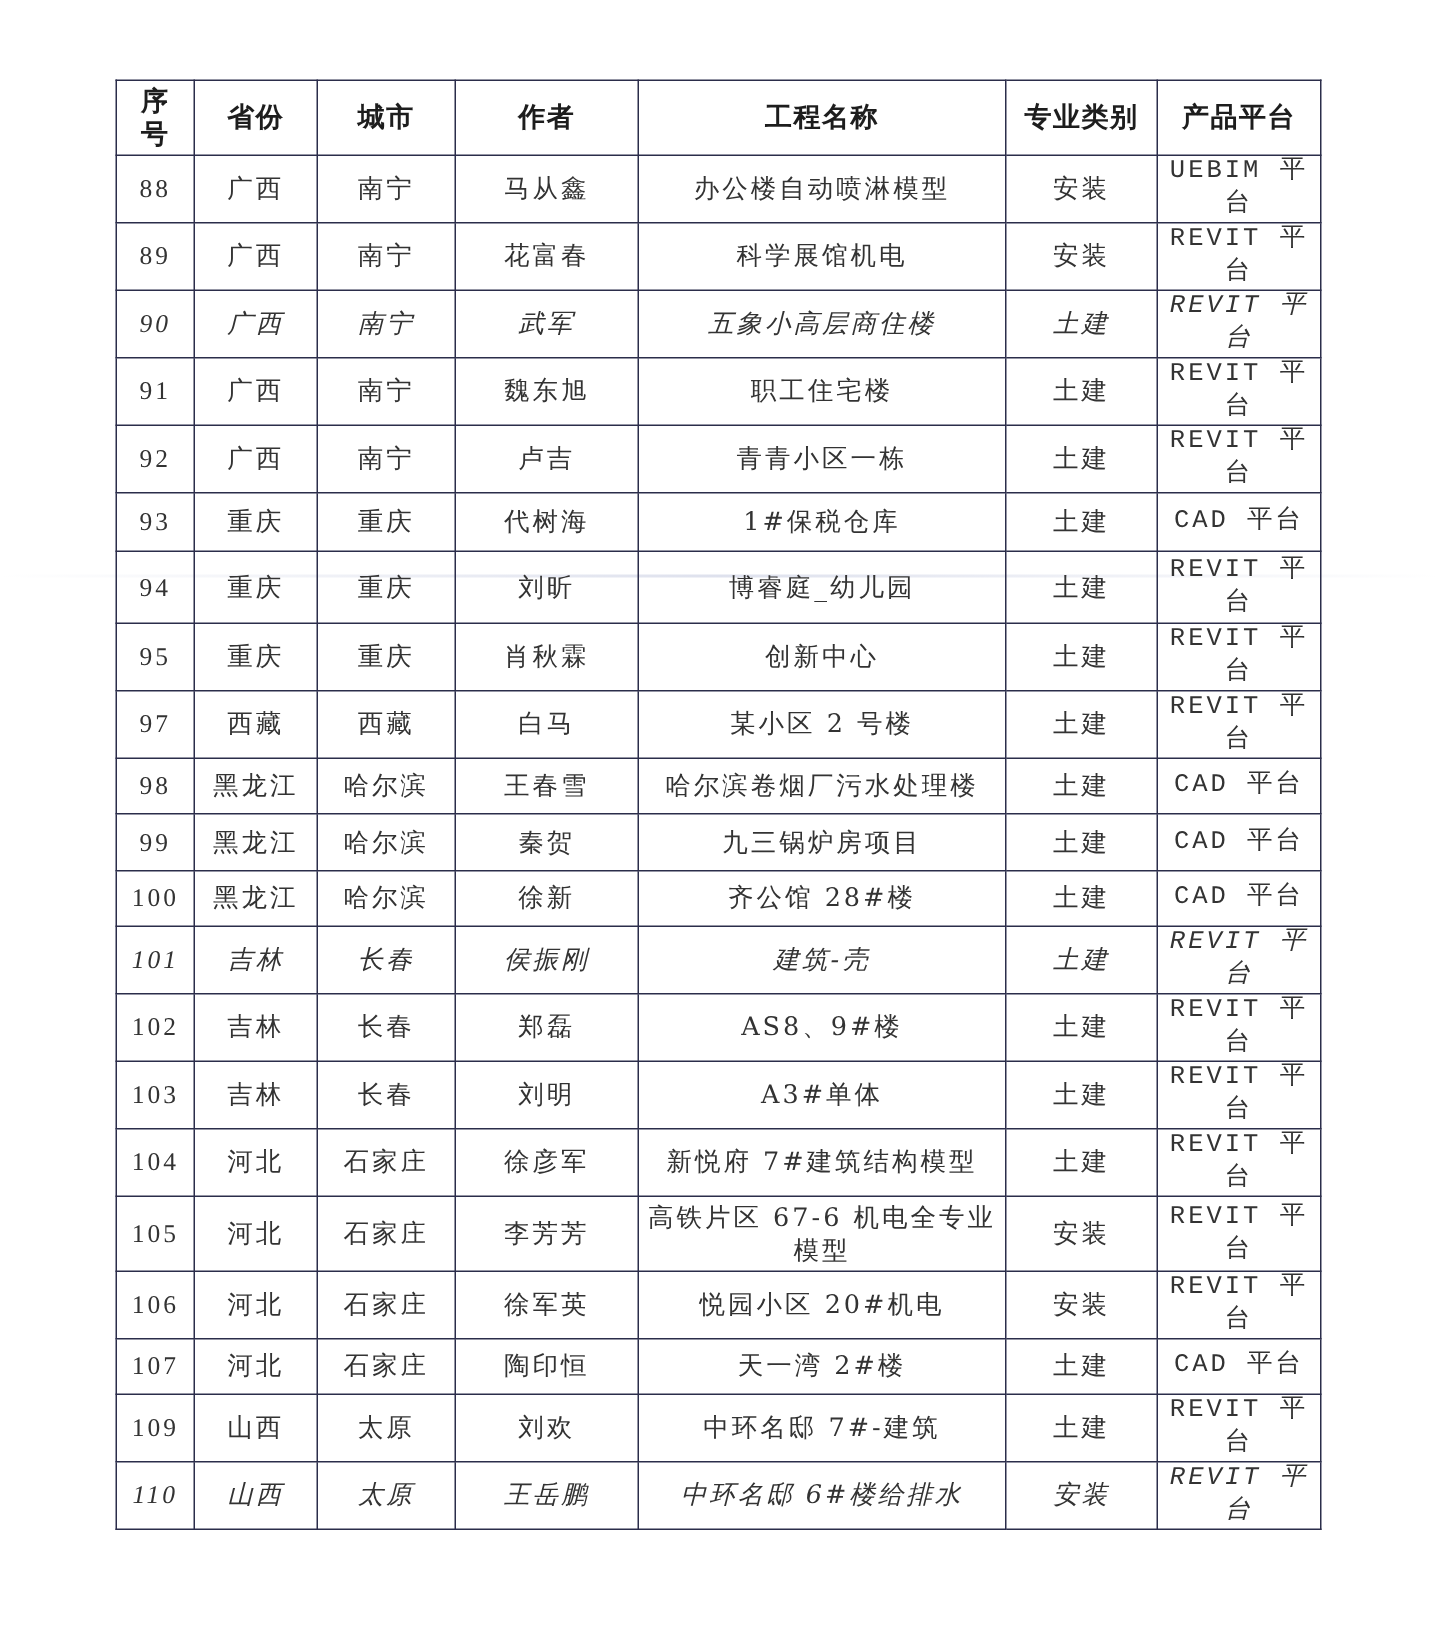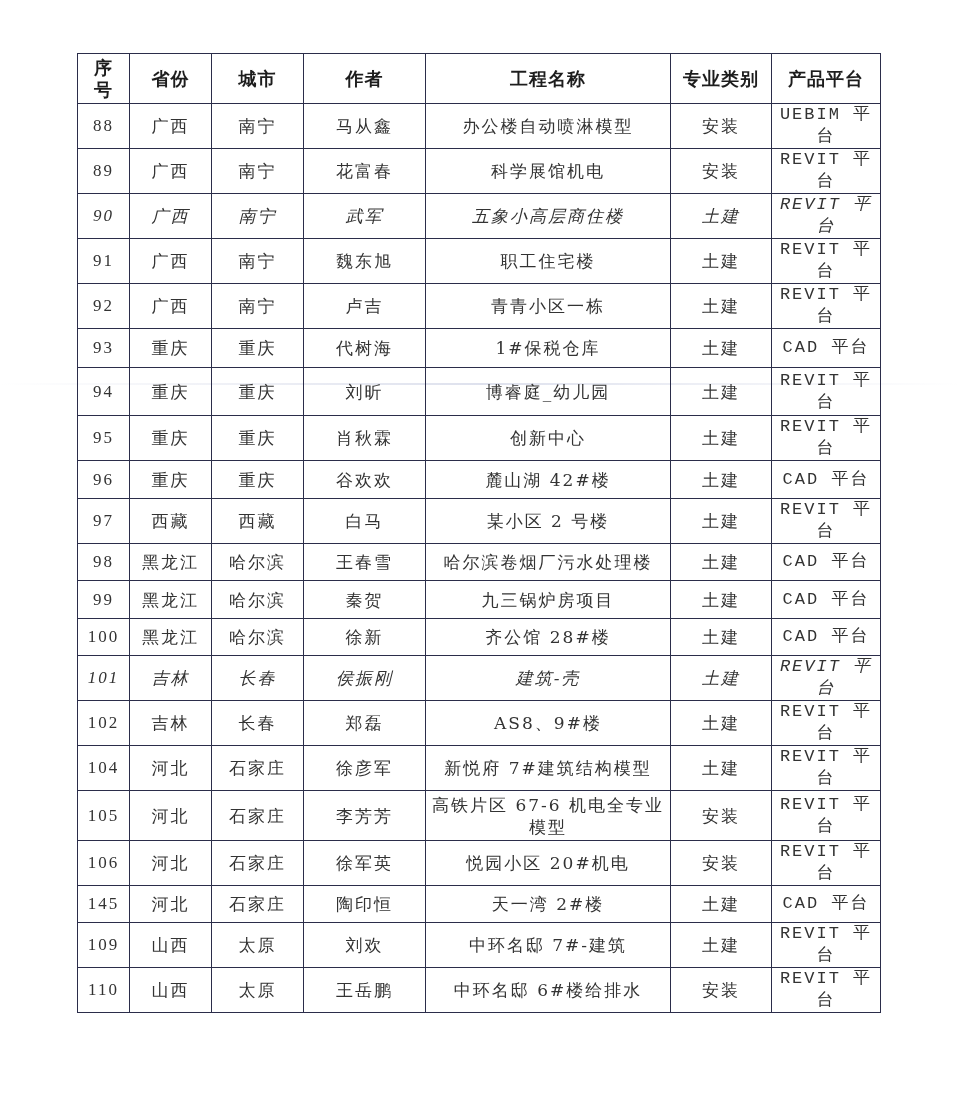--- a/index.html
+++ b/index.html
@@ -115,29 +115,20 @@
   </tr>
         <tr style="height: 37px;">
     <td class="num">95</td>
     <td>重庆</td>
     <td>重庆</td>
     <td>肖秋霖</td>
     <td class="name">创新中心</td>
     <td>土建</td>
     <td class="plat">REVIT 平台</td>
   </tr>
-        <tr style="height: 38px;">
-    <td class="num">96</td>
-    <td>重庆</td>
-    <td>重庆</td>
-    <td>谷欢欢</td>
-    <td class="name">麓山湖 42#楼</td>
-    <td>土建</td>
-    <td class="plat">CAD 平台</td>
-  </tr>
         <tr style="height: 37px;">
     <td class="num">97</td>
     <td>西藏</td>
     <td>西藏</td>
     <td>白马</td>
     <td class="name">某小区 2 号楼</td>
     <td>土建</td>
     <td class="plat">REVIT 平台</td>
   </tr>
         <tr style="height: 37px;">
@@ -178,20 +169,29 @@
   </tr>
         <tr style="height: 37px;">
     <td class="num">102</td>
     <td>吉林</td>
     <td>长春</td>
     <td>郑磊</td>
     <td class="name">AS8、9#楼</td>
     <td>土建</td>
     <td class="plat">REVIT 平台</td>
   </tr>
+        <tr style="height: 37px;">
+    <td class="num">103</td>
+    <td>吉林</td>
+    <td>长春</td>
+    <td>刘明</td>
+    <td class="name">A3#单体</td>
+    <td>土建</td>
+    <td class="plat">REVIT 平台</td>
+  </tr>
         <tr style="height: 38px;">
     <td class="num">104</td>
     <td>河北</td>
     <td>石家庄</td>
     <td>徐彦军</td>
     <td class="name">新悦府 7#建筑结构模型</td>
     <td>土建</td>
     <td class="plat">REVIT 平台</td>
   </tr>
         <tr style="height: 50px;">
@@ -206,38 +206,38 @@
         <tr style="height: 38px;">
     <td class="num">106</td>
     <td>河北</td>
     <td>石家庄</td>
     <td>徐军英</td>
     <td class="name">悦园小区 20#机电</td>
     <td>安装</td>
     <td class="plat">REVIT 平台</td>
   </tr>
         <tr style="height: 37px;">
-    <td class="num">145</td>
+    <td class="num">107</td>
     <td>河北</td>
     <td>石家庄</td>
     <td>陶印恒</td>
     <td class="name">天一湾 2#楼</td>
     <td>土建</td>
     <td class="plat">CAD 平台</td>
   </tr>
         <tr style="height: 38px;">
     <td class="num">109</td>
     <td>山西</td>
     <td>太原</td>
     <td>刘欢</td>
     <td class="name">中环名邸 7#-建筑</td>
     <td>土建</td>
     <td class="plat">REVIT 平台</td>
   </tr>
-        <tr style="height: 37px;">
+        <tr style="height: 37px; font-style: italic;">
     <td class="num">110</td>
     <td>山西</td>
     <td>太原</td>
     <td>王岳鹏</td>
     <td class="name">中环名邸 6#楼给排水</td>
     <td>安装</td>
     <td class="plat">REVIT 平台</td>
   </tr>
       </tbody>
   </table>

